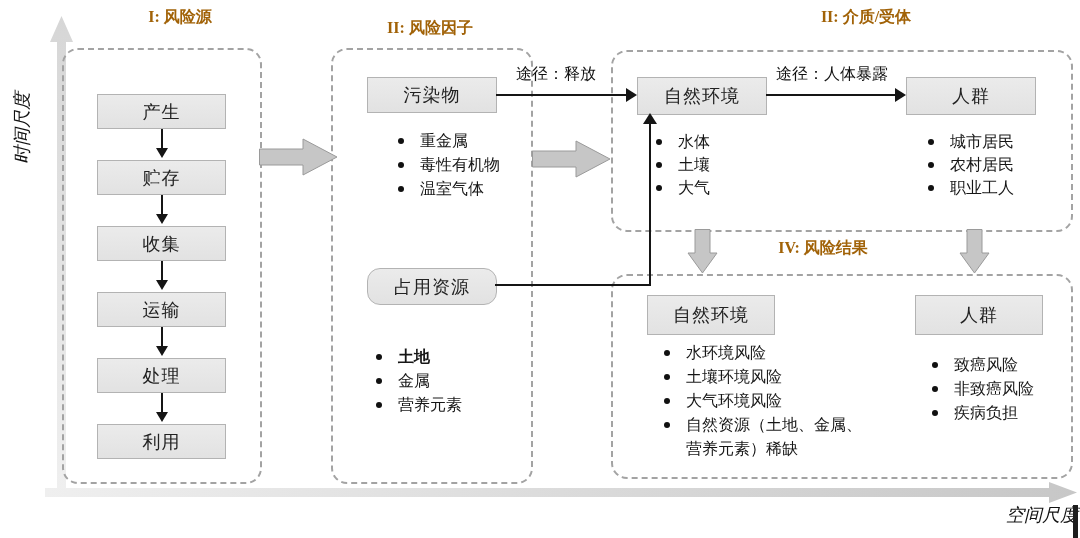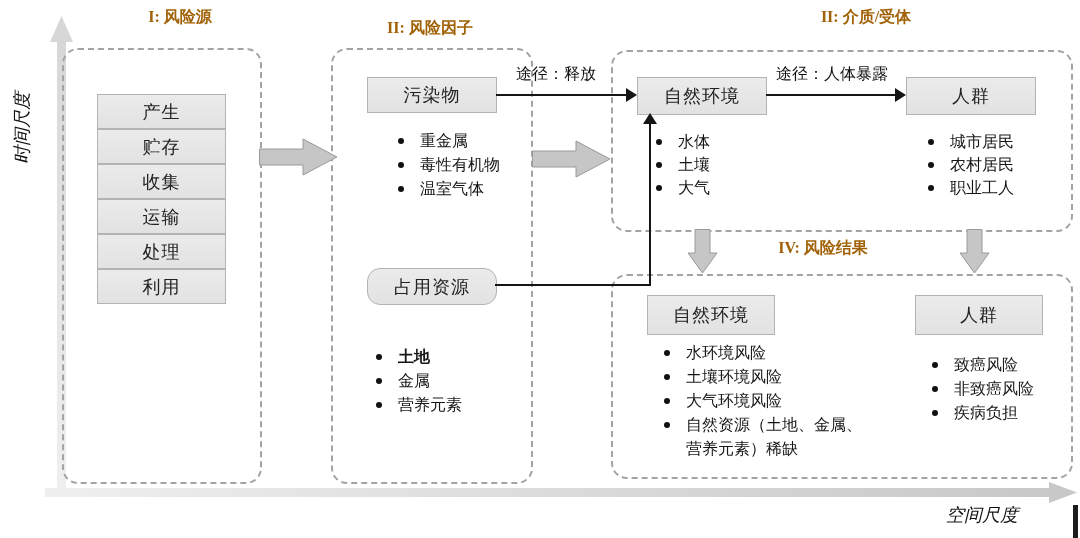--- a/index.html
+++ b/index.html
@@ -17,21 +17,21 @@
     position:absolute;text-align:center;font-family:"Liberation Serif","DejaVu Serif",serif;
     font-weight:700;font-size:16px;color:#a16207;white-space:nowrap;
   }
   
   .tag{
     position:absolute;background:linear-gradient(#ebebeb,#e2e2e2);
     border:1px solid #b3b3b3;display:flex;align-items:center;justify-content:center;
     font-size:18px;color:#222;letter-spacing:1px;
   }
   
-  .flow-col{position:absolute;left:97px;top:94px;width:129px;display:flex;flex-direction:column;}
+  .flow-col{position:absolute;left:97px;top:94px;width:129px;display:flex;flex-direction:column;gap:31px;}
   .flow-box{
     position:relative;height:35px;background:linear-gradient(#ebebeb,#e2e2e2);
     border:1px solid #b3b3b3;display:flex;align-items:center;justify-content:center;
     font-size:18px;color:#222;letter-spacing:1px;box-sizing:border-box;
   }
   .flow-box:not(:last-child)::before{
     content:'';position:absolute;left:50%;margin-left:-1px;top:34px;width:2px;height:21px;background:#151515;
   }
   .flow-box:not(:last-child)::after{
     content:'';position:absolute;left:50%;margin-left:-6px;top:53px;
@@ -77,21 +77,21 @@
 
   <svg class="abs" style="left:45px;top:481px;" width="1032" height="24">
     <defs>
       <linearGradient id="gx" x1="0" y1="0" x2="1" y2="0">
         <stop offset="0" stop-color="#efefef"></stop>
           <stop offset="1" stop-color="#c7c7c7"></stop>
       </linearGradient>
     </defs>
     <polygon points="0,7 1004,7 1004,1 1032,11.5 1004,22 1004,16 0,16" fill="url(#gx)"></polygon>
   </svg>
-  <div class="axis-label" style="left:946px;top:503px;">空间尺度</div>
+  <div class="axis-label" style="left:1006px;top:503px;">空间尺度</div>
   <div class="crop-bar" style="left:1073px;top:505px;width:5px;height:33px;"></div>
 
   <div class="frame" style="left:62px;top:48px;width:196px;height:432px;"></div>
   <div class="frame" style="left:331px;top:48px;width:198px;height:432px;"></div>
   <div class="frame" style="left:611px;top:50px;width:458px;height:178px;"></div>
   <div class="frame" style="left:611px;top:274px;width:458px;height:201px;"></div>
 
   <div class="sec-title" style="left:82px;top:7px;width:196px;">I: 风险源</div>
   <div class="sec-title" style="left:331px;top:18px;width:198px;">II: 风险因子</div>
   <div class="sec-title" style="left:646px;top:7px;width:440px;">II: 介质/受体</div>

